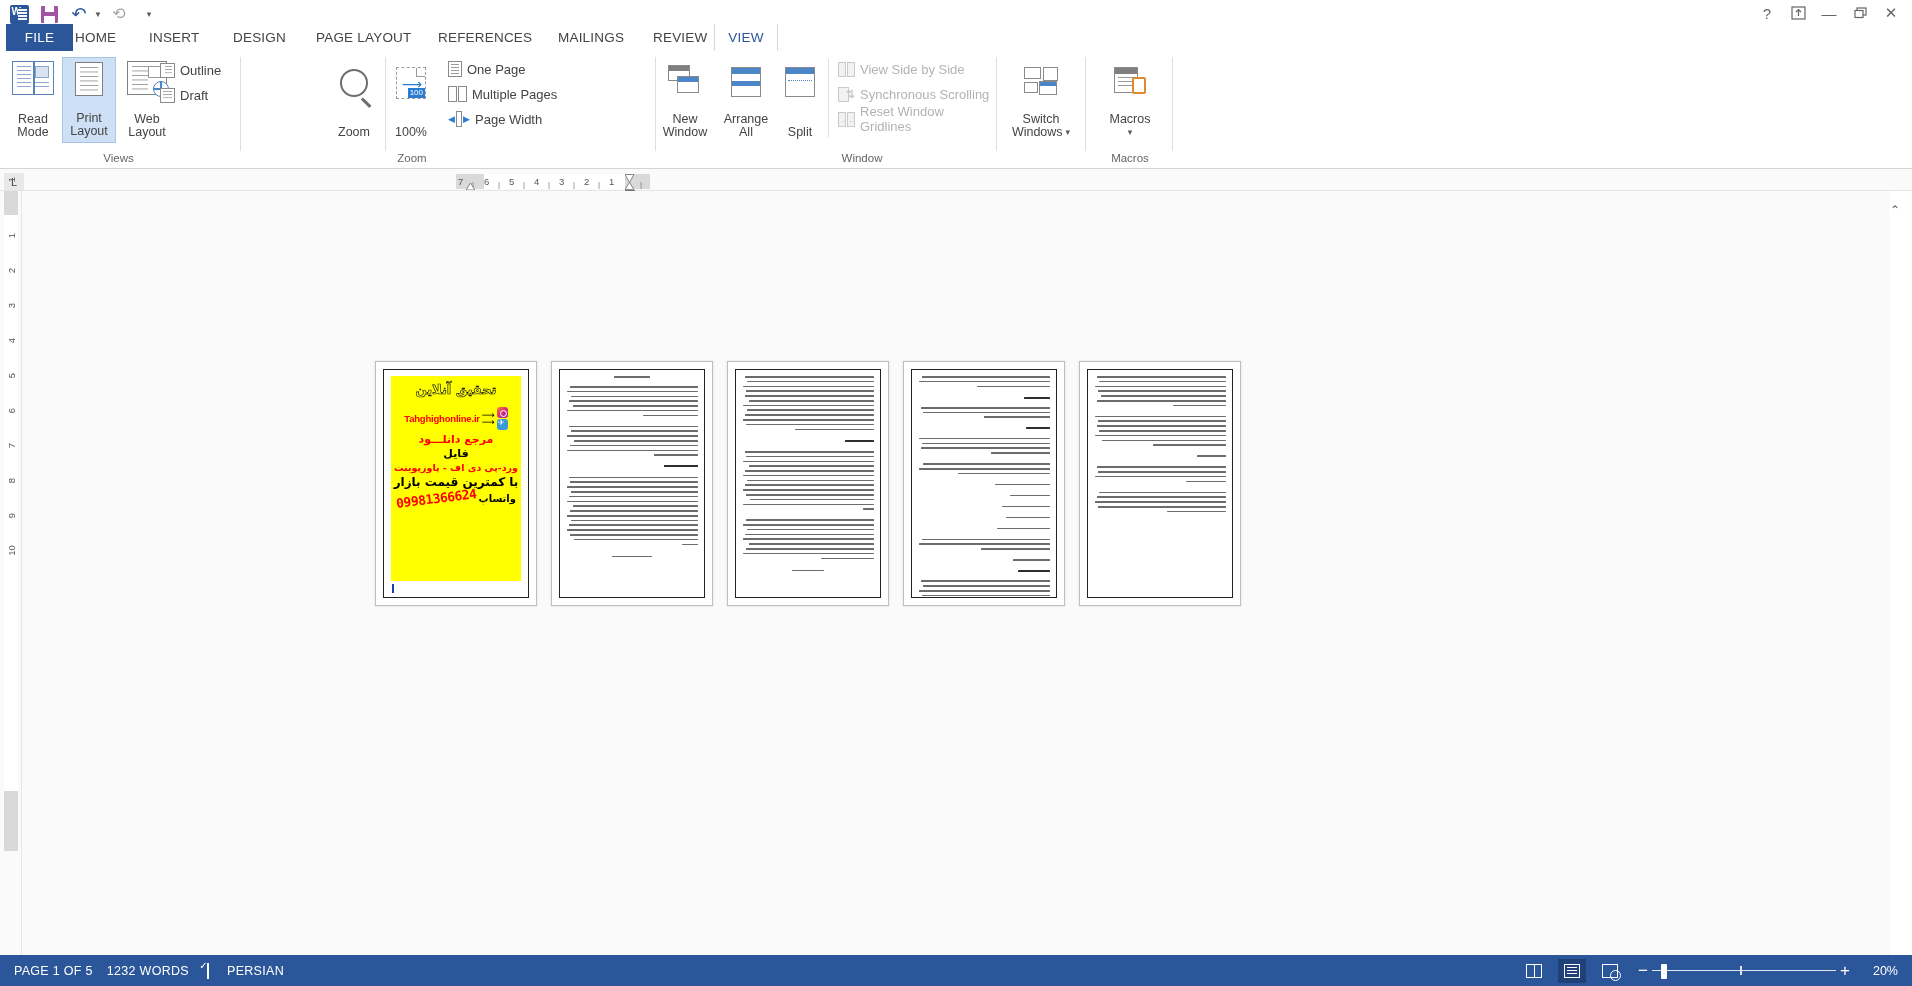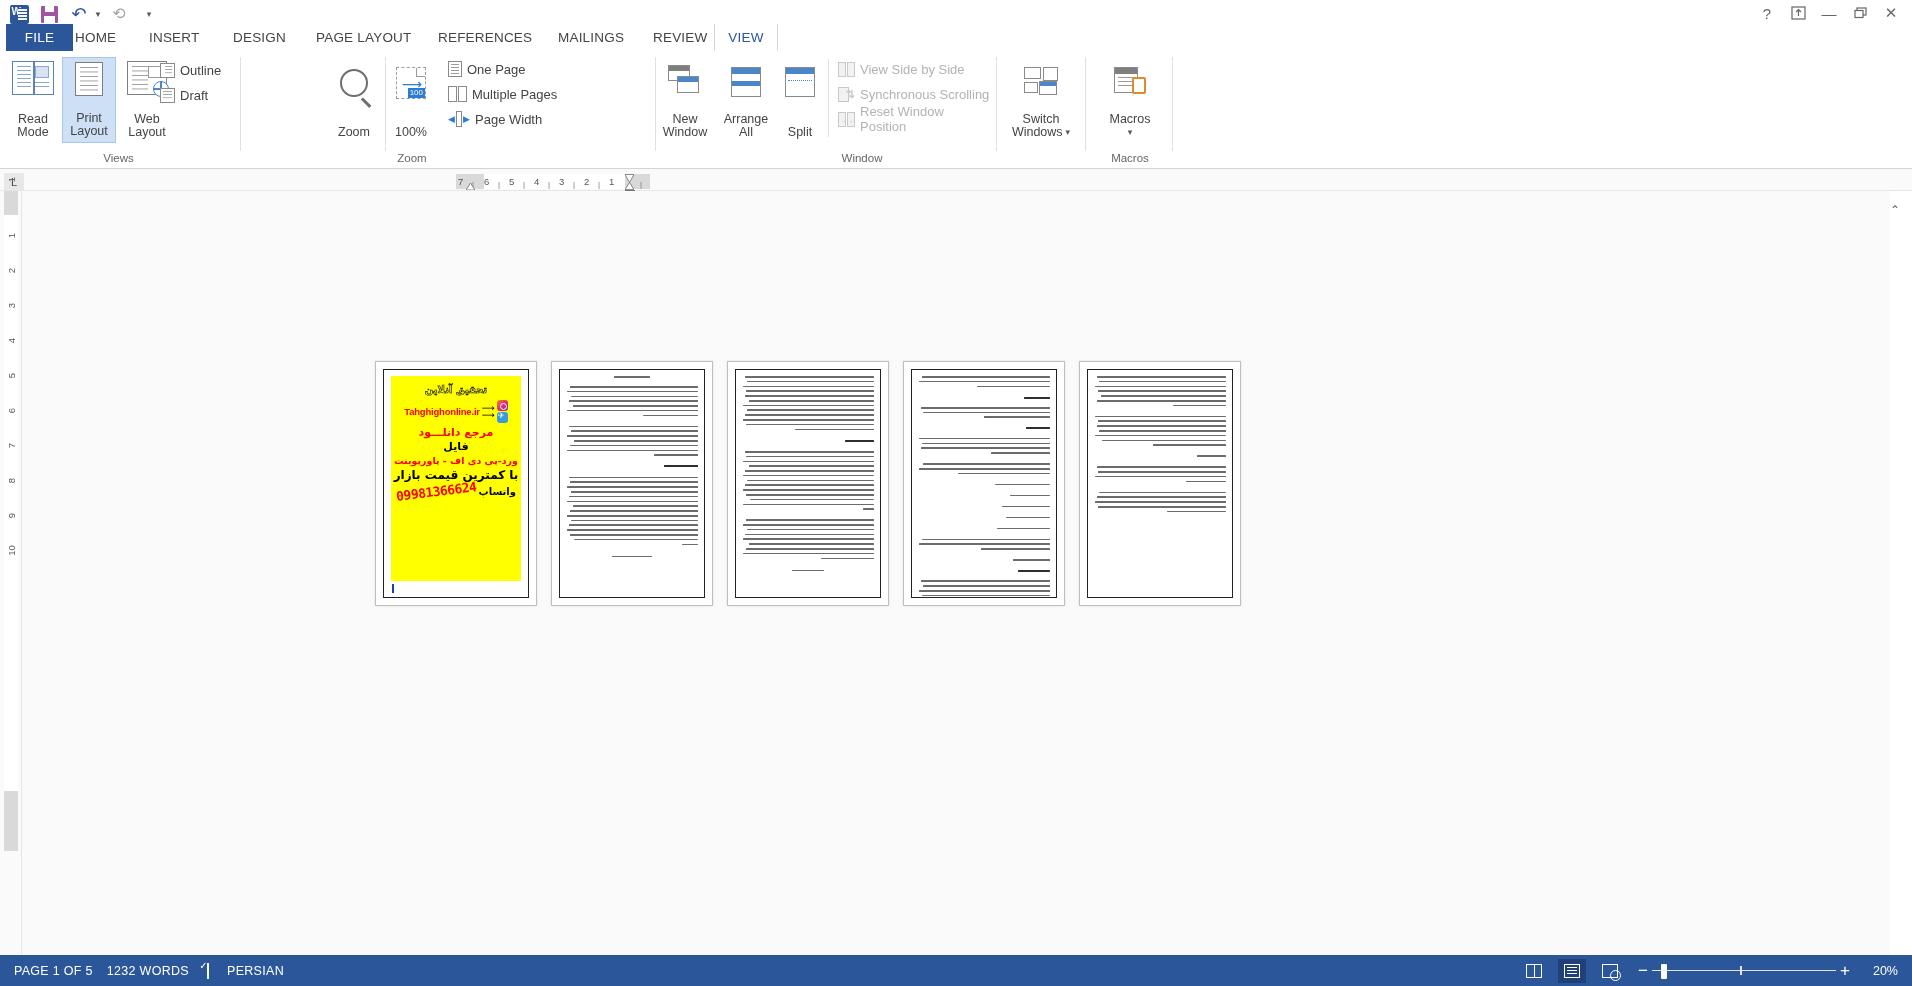--- a/index.html
+++ b/index.html
@@ -228,24 +228,24 @@
     padding: 7px; position: relative;
   }
   .page-inner { width:100%; height:100%; border: 1.5px solid #222; padding: 5px; position: relative; overflow: hidden; }
 
   .adbox {
     position: absolute; left: 7px; top: 6px; right: 7px; bottom: 16px;
     background: #ffff00; overflow: hidden;
     display: flex; flex-direction: column; align-items: center; justify-content: flex-start;
     padding-top: 4px;
   }
-  .ad-title { font-size: 10px; color: #ffff00; -webkit-text-stroke: .7px #222;
+  .ad-title { font-size: 13px; color: #ffff00; -webkit-text-stroke: .7px #222;
               font-weight: bold; direction: rtl; line-height: 15px; text-align:center;
               font-family: "DejaVu Sans", sans-serif; margin-top: 2px; }
-  .ad-url-row { display:flex; align-items:center; gap:2px; margin-top: 3px; }
+  .ad-url-row { display:flex; align-items:center; gap:2px; margin-top: 10px; }
   .ad-url { font-size: 9.5px; color: #ff0000; font-weight: bold; letter-spacing: -.2px; }
   .ad-arrows { display:flex; flex-direction:column; font-size:9px; color:#000; line-height:7px; }
   .ad-socials { display:flex; flex-direction:column; gap:1px; }
   .soc { width:11px; height:11px; border-radius:3px; }
   .soc.ig { background: linear-gradient(135deg,#f58529,#dd2a7b,#8134af); position:relative; }
   .soc.ig::after { content:""; position:absolute; left:3px; top:3px; width:5px; height:5px;
     border:1.2px solid #fff; border-radius:50%; }
   .soc.tg { background:#3b9ad9; position:relative; }
   .soc.tg::after { content:"✈"; position:absolute; left:1px; top:-1px; font-size:8px; color:#fff; }
   .ad-l1 { font-size: 11px; color: #ff0000; font-weight: bold; direction: rtl; margin-top: 3px;
@@ -484,21 +484,21 @@
           <i></i>
           <b>⇅</b>
         </span>
       <span>Synchronous Scrolling</span>
     </div>
     <div class="smallitem dim" style="left:176px;top:55px;">
       <span class="reset-ic">
           <i>→</i>
           <i>←</i>
         </span>
-      <span>Reset Window Position</span>
+      <span>Reset Window Gridlines</span>
     </div>
 
     <div class="glabel" style="left:100px;width:200px;">Window</div>
   </div>
   <div class="rsep" style="left:996px;"></div>
 
   <div class="rgroup" style="left:1002px;width:80px;">
     <div class="bigbtn" style="left:2px;width:74px;">
       <div style="margin-top:6px;">
           <div class="switch-ic">

